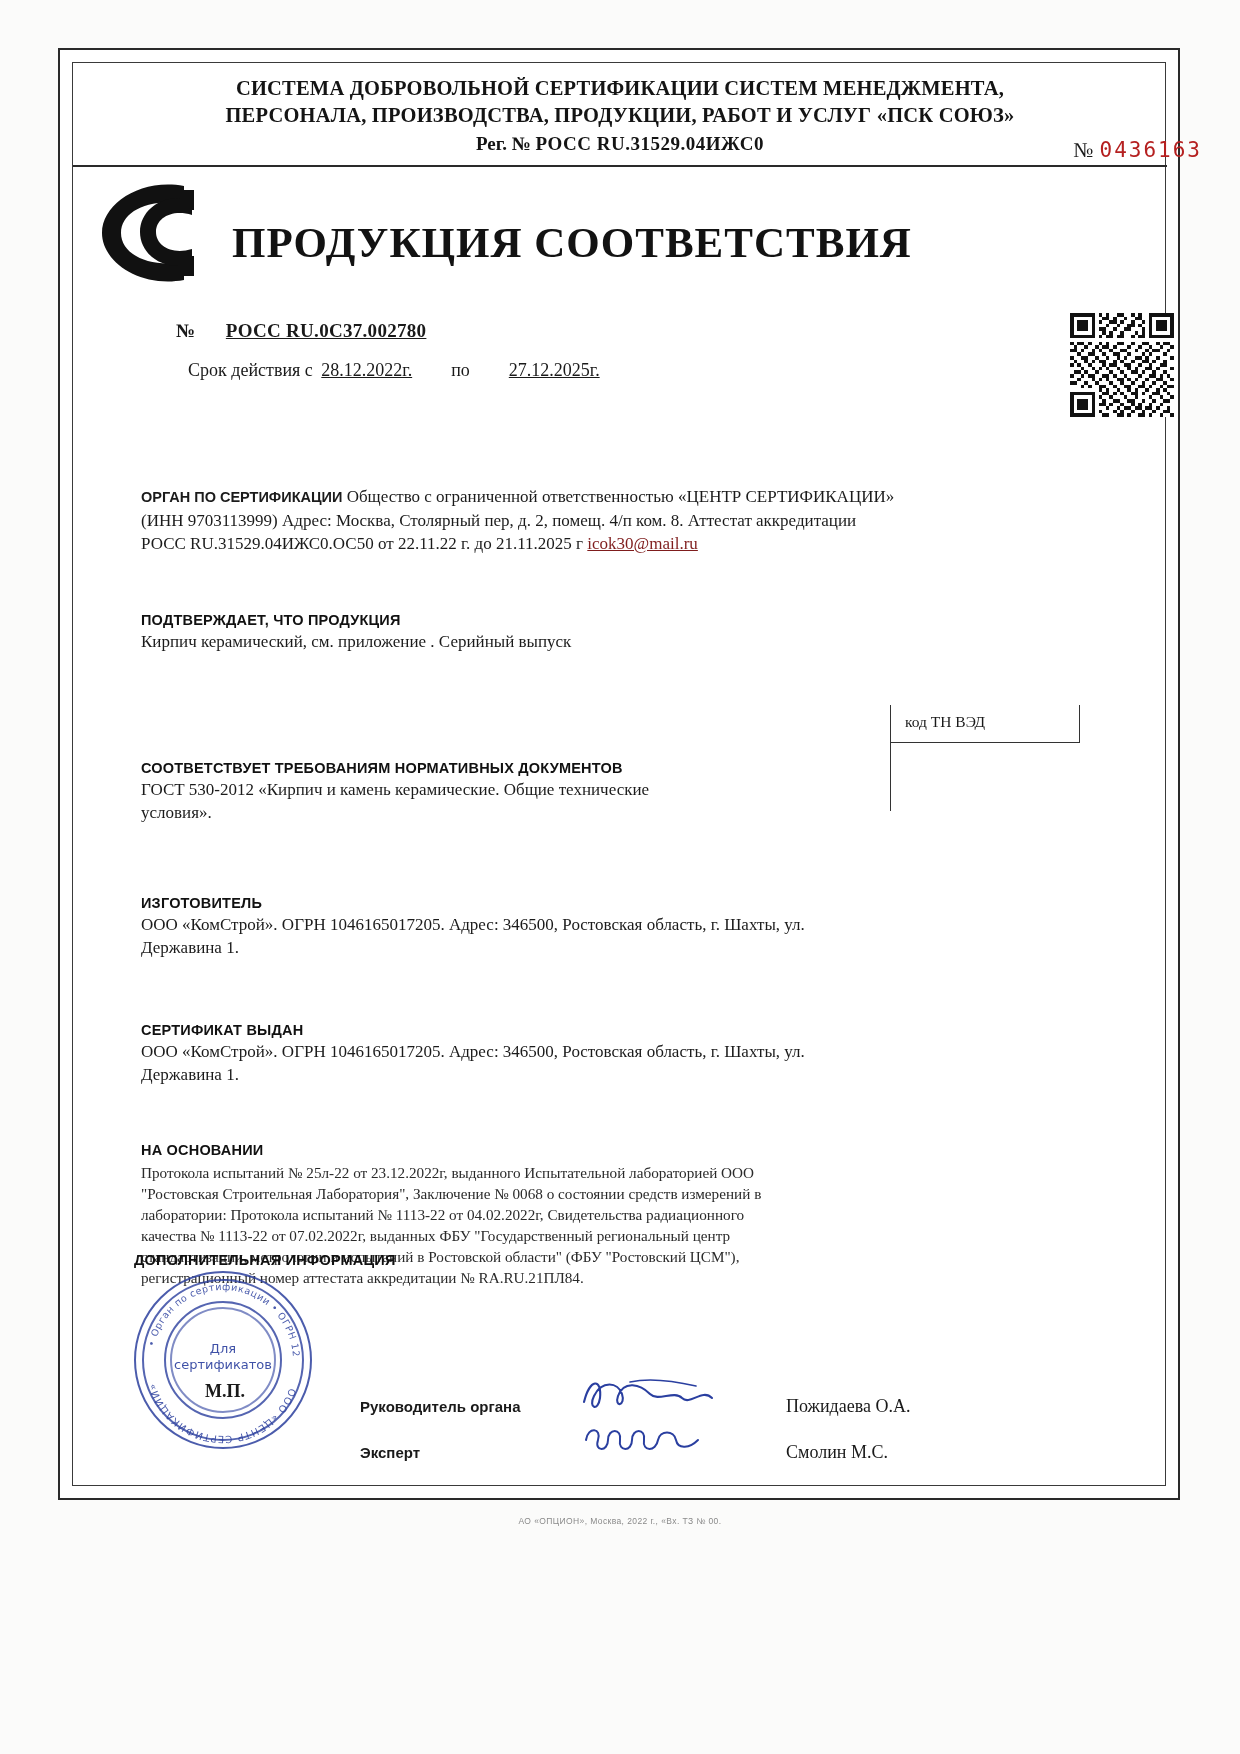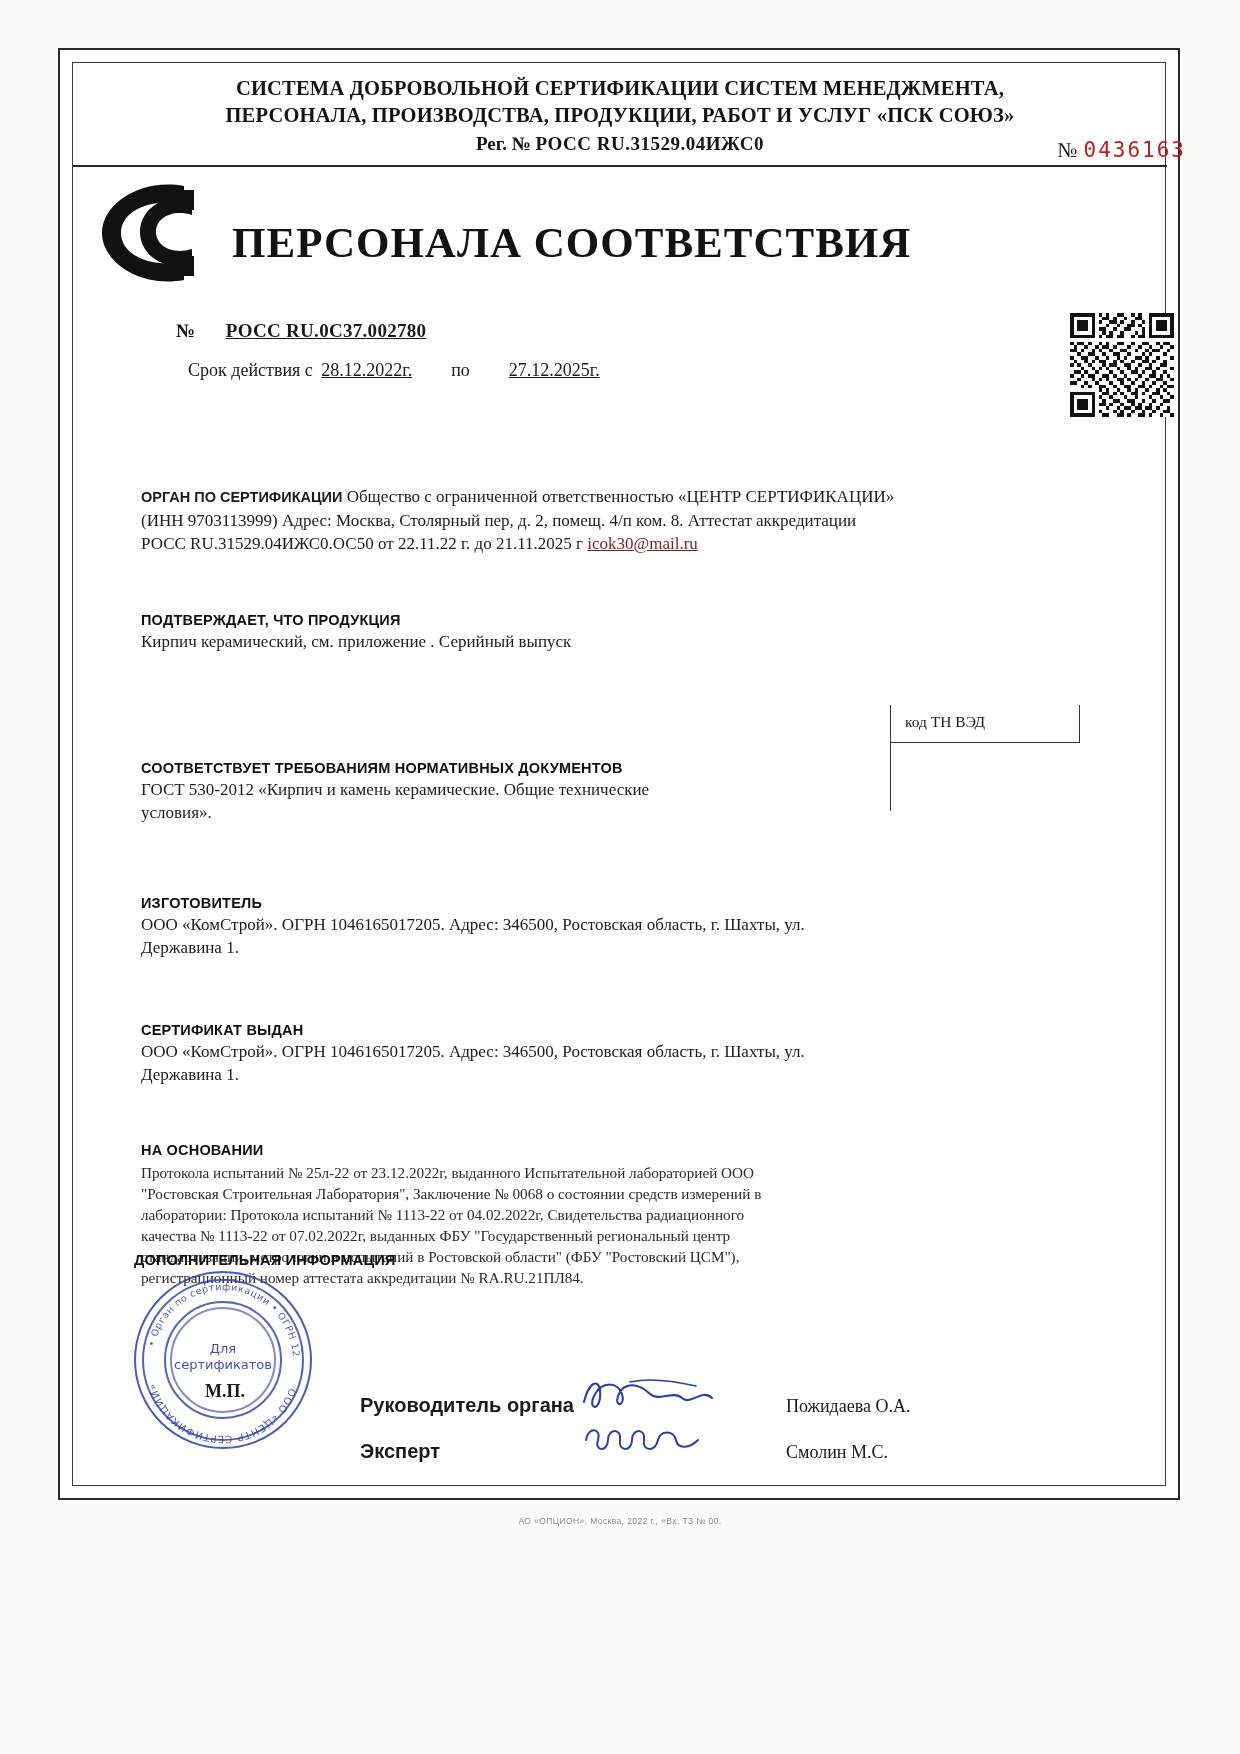--- a/index.html
+++ b/index.html
@@ -66,21 +66,21 @@
     margin-top: 4px;
     color: #141414;
   }
   .header .reg .regnum {
     letter-spacing: 0.5px;
   }
 
   
   .doc-number {
     position: absolute;
-    right: 54px;
+    right: 38px;
     top: 138px;
     font-size: 21px;
     color: #1b1b1b;
     font-family: "Liberation Serif", serif;
   }
   .doc-number .num {
     color: #b52020;
     font-family: "DejaVu Sans Mono", monospace;
     font-size: 21px;
     letter-spacing: 2px;
@@ -219,21 +219,21 @@
     width: 700px;
   }
   .sign-row {
     display: flex;
     align-items: baseline;
     height: 46px;
   }
   .sign-role {
     font-family: "Liberation Sans", sans-serif;
     font-weight: bold;
-    font-size: 20px;
+    font-size: 15px;
     width: 218px;
   }
   .sign-scribble {
     width: 180px;
     height: 40px;
     position: relative;
   }
   .sign-name {
     font-size: 18px;
     margin-left: 28px;
@@ -286,21 +286,21 @@
 
   <div class="logo">
     <svg width="130" height="125" viewBox="0 0 130 125">
       <path d="M96 16 C52 8, 14 34, 14 63 C14 92, 52 118, 96 110 L96 92 C60 98, 33 84, 33 63 C33 42, 60 28, 96 34 Z" fill="#111"></path>
       <path d="M104 30 C78 22, 52 38, 52 62 C52 86, 78 102, 104 94 L104 79 C84 85, 68 76, 68 62 C68 48, 84 39, 104 45 Z" fill="#111"></path>
       <rect x="92" y="20" width="14" height="20" fill="#111"></rect>
       <rect x="92" y="86" width="14" height="20" fill="#111"></rect>
     </svg>
   </div>
 
-  <div class="title">ПЕРСОНАЛА СООТВЕТСТВИЯ</div>
+  <div class="title">ПРОДУКЦИЯ СООТВЕТСТВИЯ</div>
 
   <div class="num-row">
     <span class="lbl">№</span>
     <span class="val">РОСС RU.0C37.002780</span>
   </div>
 
   <div class="validity">
     <span>Срок действия с</span>
     <span class="u">28.12.2022г.</span>
     <span class="gap"></span>

